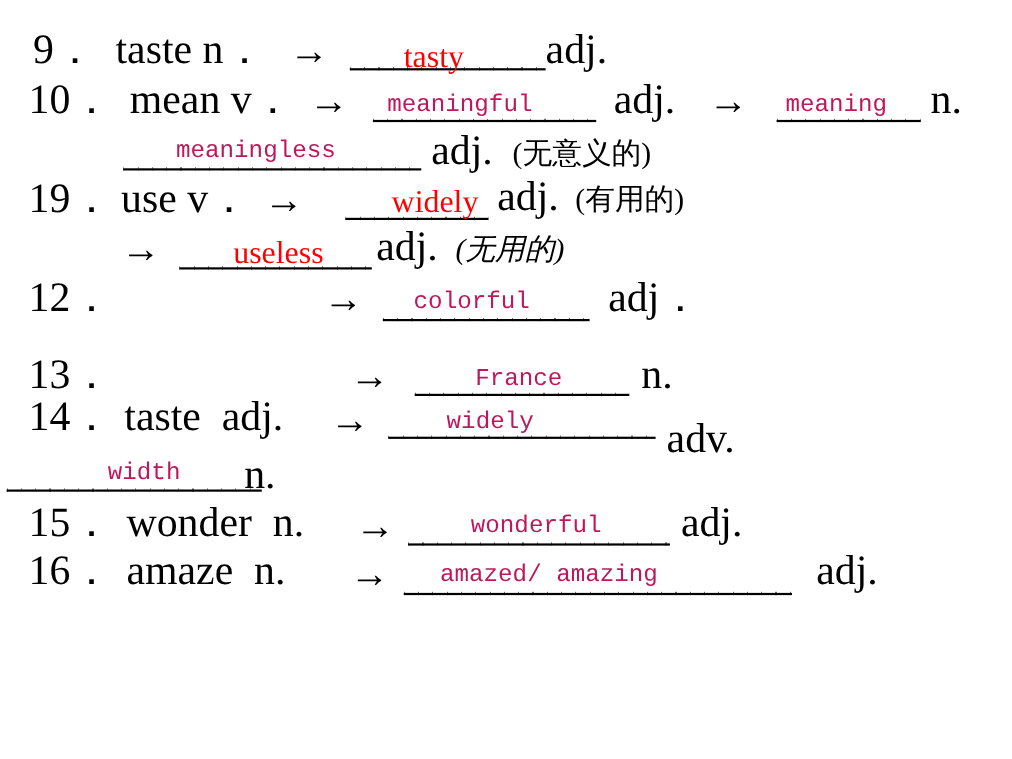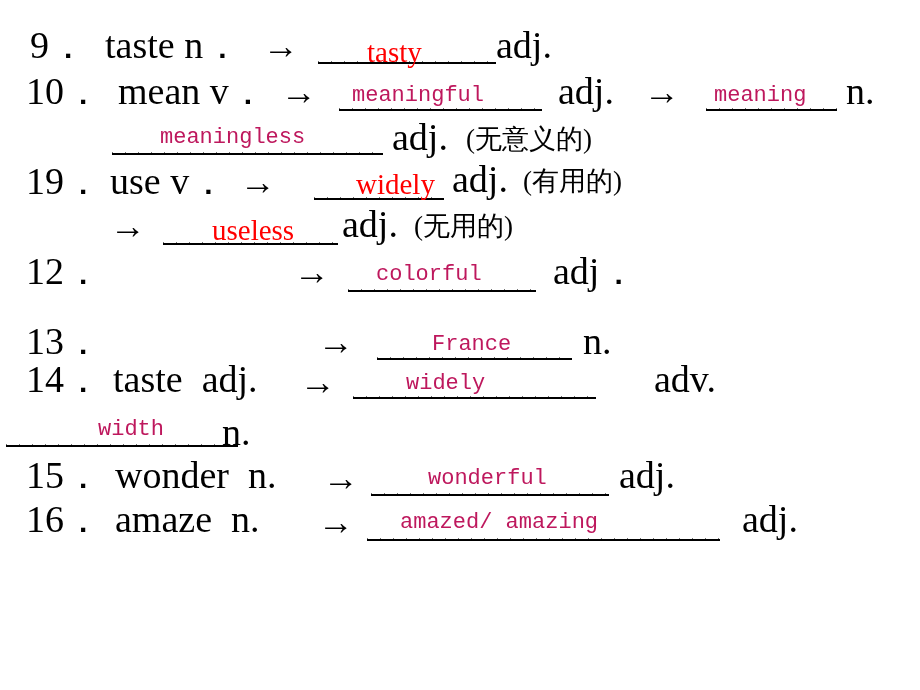--- a/index.html
+++ b/index.html
@@ -111,40 +111,40 @@
   <span class="run q arrow" style="left:240px; top:164px;">→</span>
   <div class="rule" style="left:314px; top:198px; width:130px;"></div>
   <span class="run ans-serif" style="left:356px; top:170px;">widely</span>
   <span class="run q" style="left:452px; top:160px;">adj.</span>
   <span class="run cn" style="left:523px; top:168px;">(有用的)</span>
 
   <span class="run q arrow" style="left:110px; top:208px;">→</span>
   <div class="rule" style="left:163px; top:243px; width:175px;"></div>
   <span class="run ans-serif" style="left:212px; top:216px;">useless</span>
   <span class="run q" style="left:342px; top:205px;">adj.</span>
-  <span class="run cn" style="left:414px; top:213px;">(无用的)</span>
+  <span class="run cn" style="left:414px; top:213px;font-style:italic;">(无用的)</span>
 
   <span class="run q" style="left:26px; top:252px;">12．</span>
   <span class="run q arrow" style="left:294px; top:254px;">→</span>
   <div class="rule" style="left:348px; top:290px; width:188px;"></div>
   <span class="run ans-mono" style="left:376px; top:264px;">colorful</span>
   <span class="run q" style="left:553px; top:252px;">adj．</span>
 
   <span class="run q" style="left:26px; top:322px;">13．</span>
   <span class="run q arrow" style="left:318px; top:324px;">→</span>
   <div class="rule" style="left:377px; top:358px; width:195px;"></div>
   <span class="run ans-mono" style="left:432px; top:334px;">France</span>
   <span class="run q" style="left:583px; top:322px;">n.</span>
 
   <span class="run q" style="left:26px; top:360px;">14．</span>
   <span class="run q" style="left:113px; top:360px;">taste  adj.</span>
   <span class="run q arrow" style="left:300px; top:364px;">→</span>
   <div class="rule" style="left:353px; top:397px; width:243px;"></div>
   <span class="run ans-mono" style="left:406px; top:373px;">widely</span>
-  <span class="run q" style="left:606px; top:360px;margin-left:48px;">adv.</span>
+  <span class="run q" style="left:606px; top:380px;">adv.</span>
 
   <div class="rule" style="left:6px; top:445px; width:232px;"></div>
   <span class="run ans-mono" style="left:98px; top:419px;">width</span>
   <span class="run q" style="left:222px; top:413px;">n.</span>
 
   <span class="run q" style="left:26px; top:456px;">15．</span>
   <span class="run q" style="left:115px; top:456px;">wonder  n.</span>
   <span class="run q arrow" style="left:323px; top:460px;">→</span>
   <div class="rule" style="left:371px; top:494px; width:238px;"></div>
   <span class="run ans-mono" style="left:428px; top:468px;">wonderful</span>

